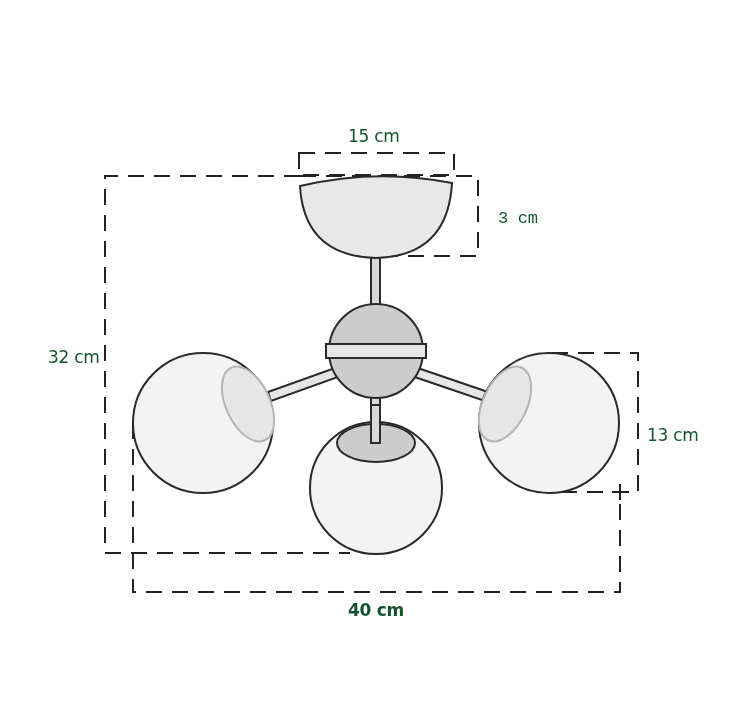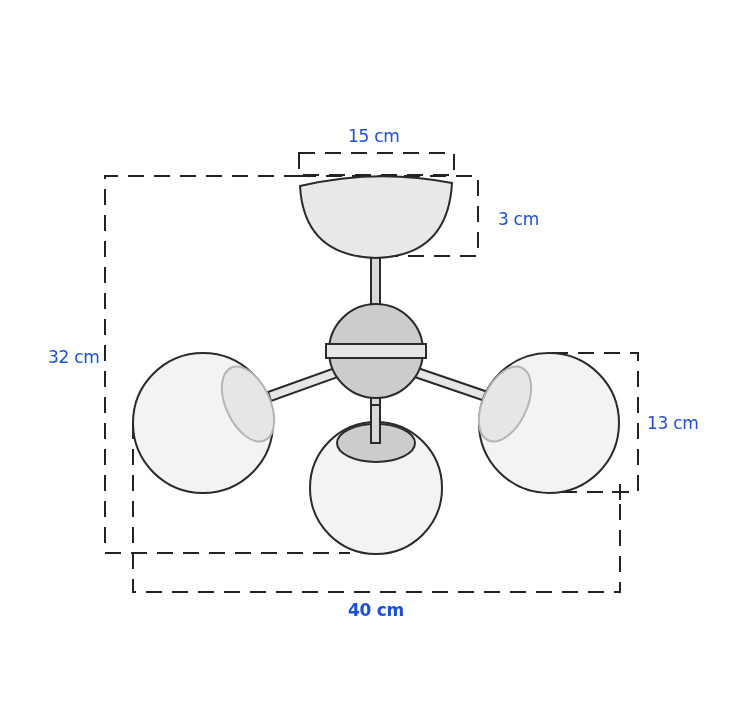--- a/index.html
+++ b/index.html
@@ -2,21 +2,21 @@
 <html><head>
   <meta charset="utf-8">
   <style>
     html, body { margin: 0; padding: 0; background: #ffffff; }
     body { width: 747px; height: 727px; position: relative; overflow: hidden; }
     svg { position: absolute; left: 0; top: 0; }
     .label {
       position: absolute;
       font-family: "DejaVu Sans", sans-serif;
       font-size: 17px;
-      color: #1d4ed8;
+      color: #14532d;
       white-space: nowrap;
       letter-spacing: -0.3px;
     }
     .dash { fill: none; stroke: #222; stroke-width: 2; stroke-dasharray: 16 10; }
     .outline { stroke: #2a2a2a; stroke-width: 2; }
   </style>
 </head>
 <body>
 
 <svg width="747" height="727" viewBox="0 0 747 727">
@@ -45,16 +45,16 @@
 
   <circle class="outline" fill="#f3f3f3" cx="549" cy="423" r="70"></circle>
   <ellipse fill="#e6e6e6" stroke="#b5b5b5" stroke-width="2" cx="505" cy="404" rx="22" ry="40" transform="rotate(25 505 404)"></ellipse>
 
   <circle class="outline" fill="#f3f3f3" cx="376" cy="488" r="66"></circle>
   <ellipse class="outline" fill="#cccccc" cx="376" cy="443" rx="39" ry="19"></ellipse>
   <rect x="371" y="405" width="9" height="38" fill="#d8d8d8" class="outline" stroke-width="1.5"></rect>
 </svg>
 
 <div class="label" style="left:348px; top:126px;">15 cm</div>
-<div class="label" style="left:498px; top:209px;">3 cm</div>
+<div class="label" style="left:498px; top:209px;font-family:Liberation Mono, monospace;">3 cm</div>
 <div class="label" style="left:48px; top:347px;text-align:right;">32 cm</div>
-<div class="label" style="left:647px; top:413px;">13 cm</div>
+<div class="label" style="left:647px; top:425px;">13 cm</div>
 <div class="label" style="left:348px; top:600px;font-weight:bold;">40 cm</div>
 
 </body></html>

